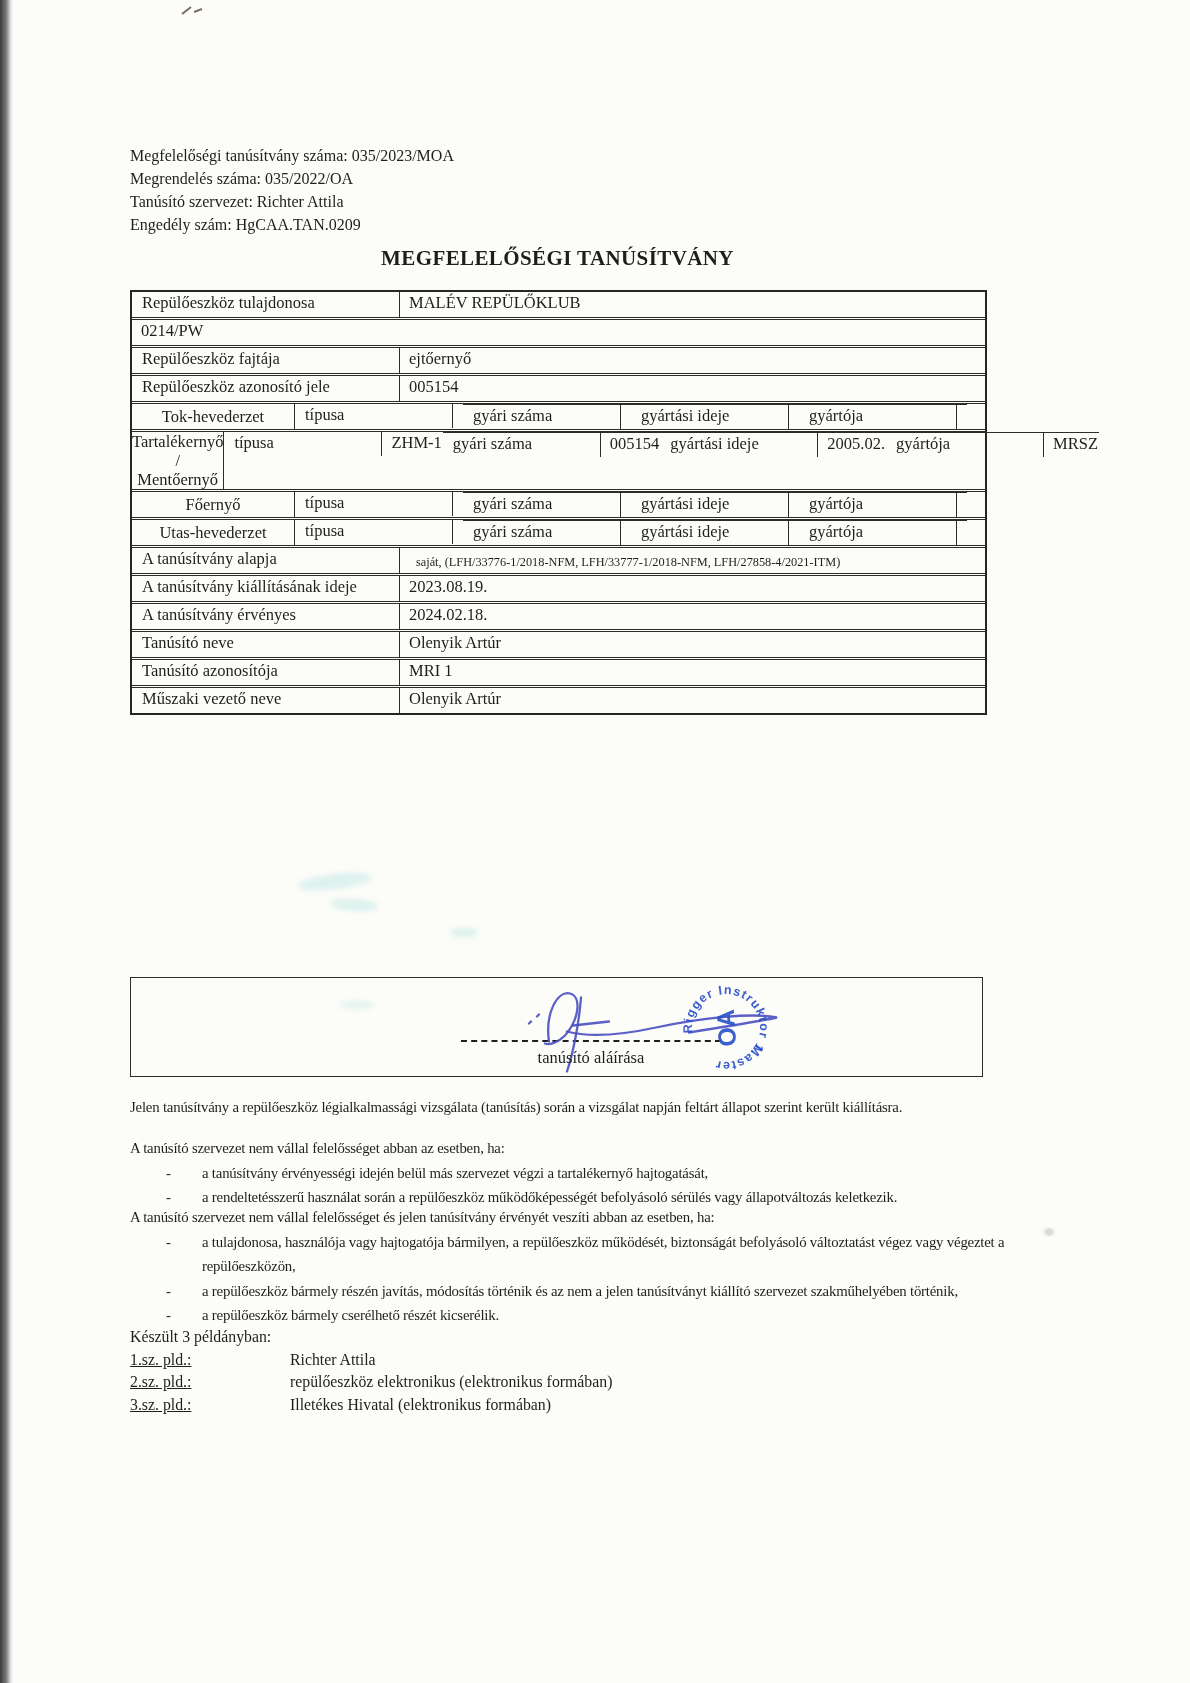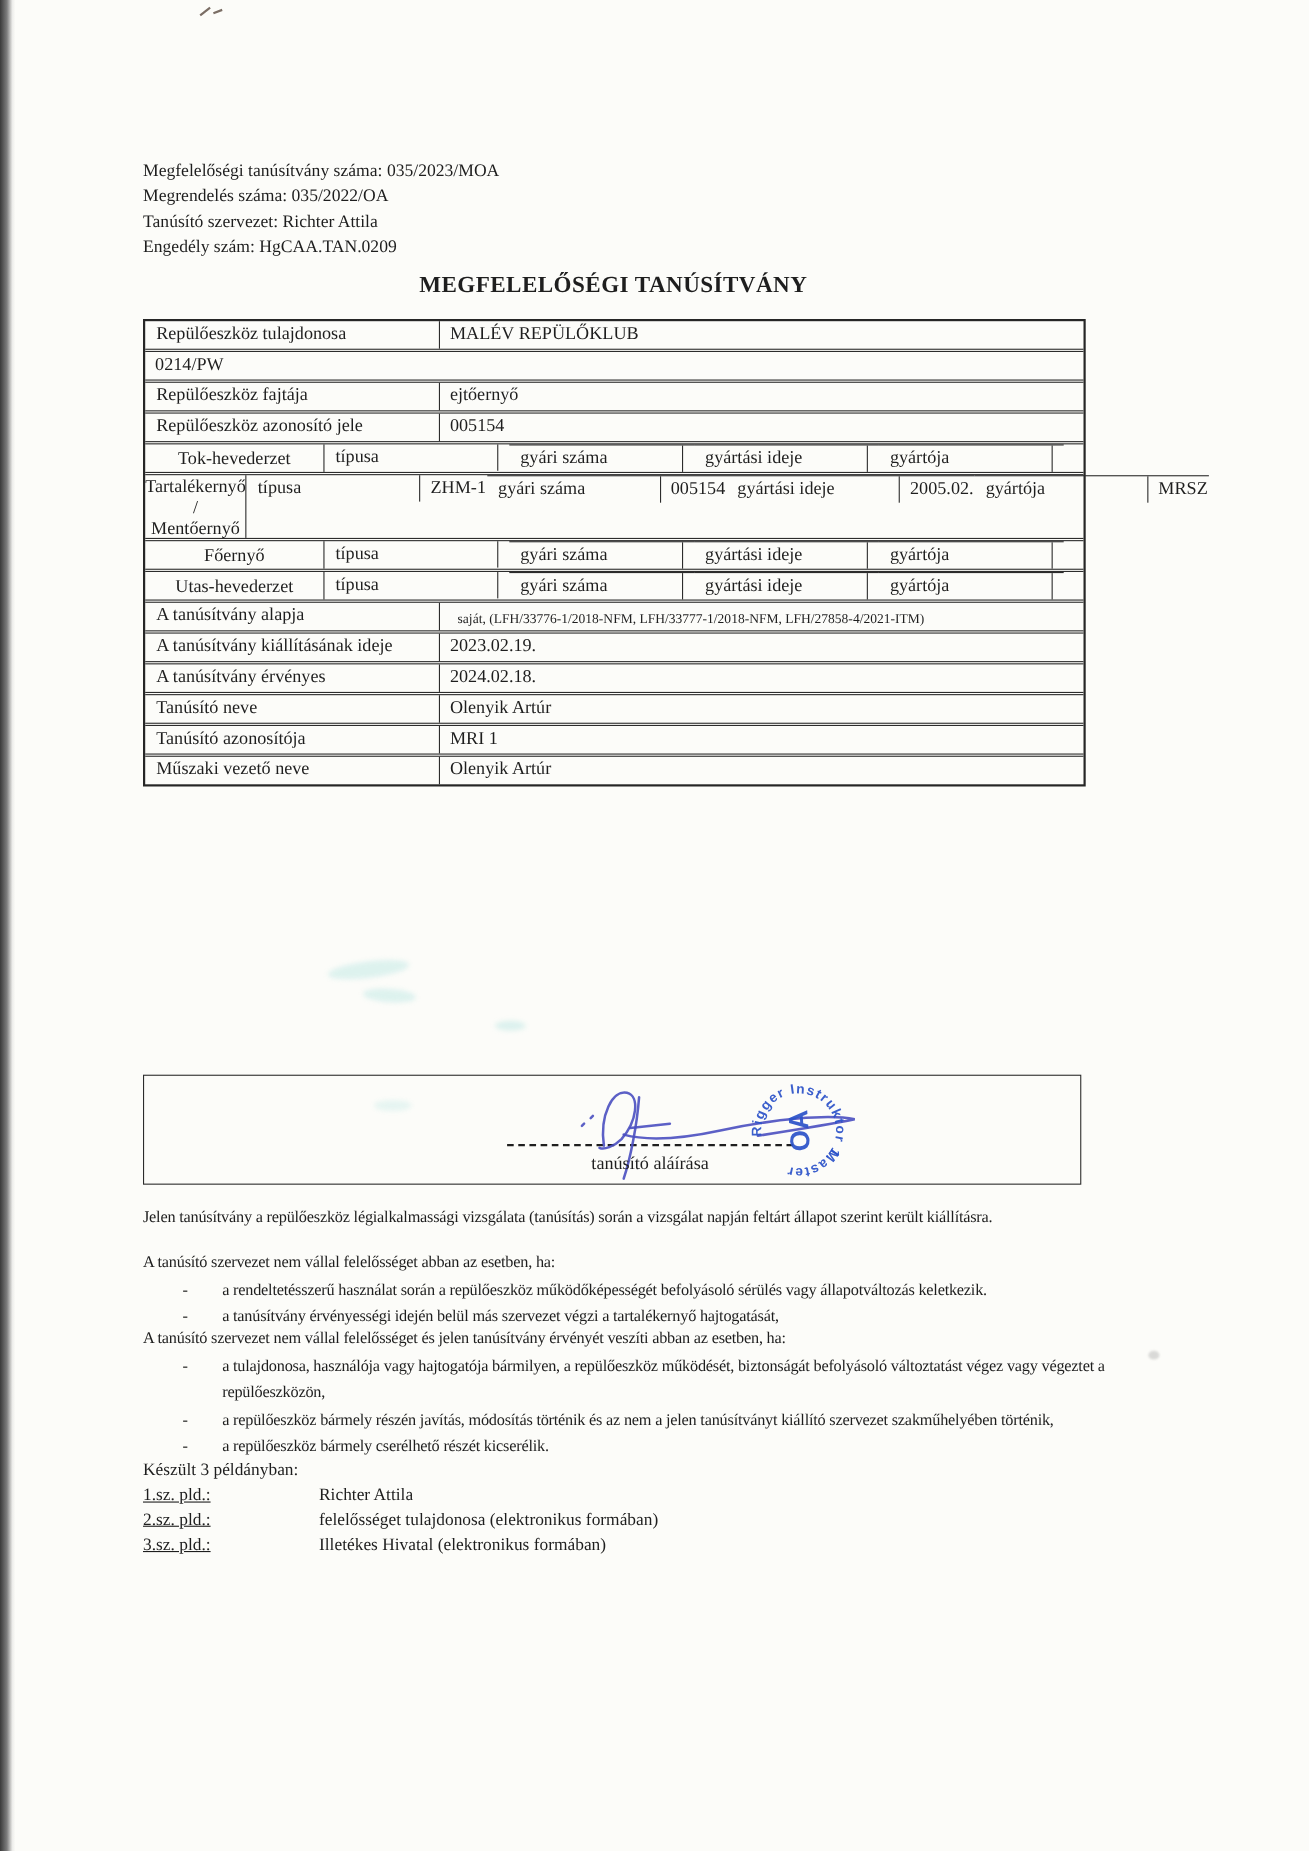--- a/index.html
+++ b/index.html
@@ -197,21 +197,21 @@
       </div>
     </div>
   </div>
 
   <div class="t-row small">
     <div class="cl">A tanúsítvány alapja</div>
     <div class="cv">saját, (LFH/33776-1/2018-NFM, LFH/33777-1/2018-NFM, LFH/27858-4/2021-ITM)</div>
   </div>
   <div class="t-row">
     <div class="cl">A tanúsítvány kiállításának ideje</div>
-    <div class="cv">2023.02.19.</div>
+    <div class="cv">2023.08.19.</div>
   </div>
   <div class="t-row">
     <div class="cl">A tanúsítvány érvényes</div>
     <div class="cv">2024.02.18.</div>
   </div>
   <div class="t-row">
     <div class="cl">Tanúsító neve</div>
     <div class="cv">Olenyik Artúr</div>
   </div>
   <div class="t-row">
@@ -241,38 +241,38 @@
     <text class="ring-text"><textPath href="#ring" startOffset="2%">Rigger Instruktor 1.</textPath></text>
     <text class="ring-text"><textPath href="#ring" startOffset="62%">Master</textPath></text>
     <text class="stamp-center" x="50" y="59" transform="rotate(-78 50 50)">OA</text>
   </svg>
 </div>
 
 <div class="para p1">Jelen tanúsítvány a repülőeszköz légialkalmassági vizsgálata (tanúsítás) során a vizsgálat napján feltárt állapot szerint került kiállításra.</div>
 
 <div class="para p2">
   <div>A tanúsító szervezet nem vállal felelősséget abban az esetben, ha:</div>
+  <div class="blt nowrap">a tanúsítvány érvényességi idején belül más szervezet végzi a tartalékernyő hajtogatását,</div>
   <div class="blt nowrap">a rendeltetésszerű használat során a repülőeszköz működőképességét befolyásoló sérülés vagy állapotváltozás keletkezik.</div>
-  <div class="blt nowrap">a tanúsítvány érvényességi idején belül más szervezet végzi a tartalékernyő hajtogatását,</div>
 </div>
 
 <div class="para p3">
   <div>A tanúsító szervezet nem vállal felelősséget és jelen tanúsítvány érvényét veszíti abban az esetben, ha:</div>
   <div class="blt">a tulajdonosa, használója vagy hajtogatója bármilyen, a repülőeszköz működését, biztonságát befolyásoló változtatást végez vagy végeztet a repülőeszközön,</div>
   <div class="blt nowrap">a repülőeszköz bármely részén javítás, módosítás történik és az nem a jelen tanúsítványt kiállító szervezet szakműhelyében történik,</div>
   <div class="blt nowrap">a repülőeszköz bármely cserélhető részét kicserélik.</div>
 </div>
 
 <div class="copies">
   <div>Készült 3 példányban:</div>
   <div class="crow">
     <div class="clab">1.sz. pld.:</div>
     <div>Richter Attila</div>
   </div>
   <div class="crow">
     <div class="clab">2.sz. pld.:</div>
-    <div>felelősséget tulajdonosa (elektronikus formában)</div>
+    <div>repülőeszköz elektronikus (elektronikus formában)</div>
   </div>
   <div class="crow">
     <div class="clab">3.sz. pld.:</div>
     <div>Illetékes Hivatal (elektronikus formában)</div>
   </div>
 </div>
 
 </body></html>

